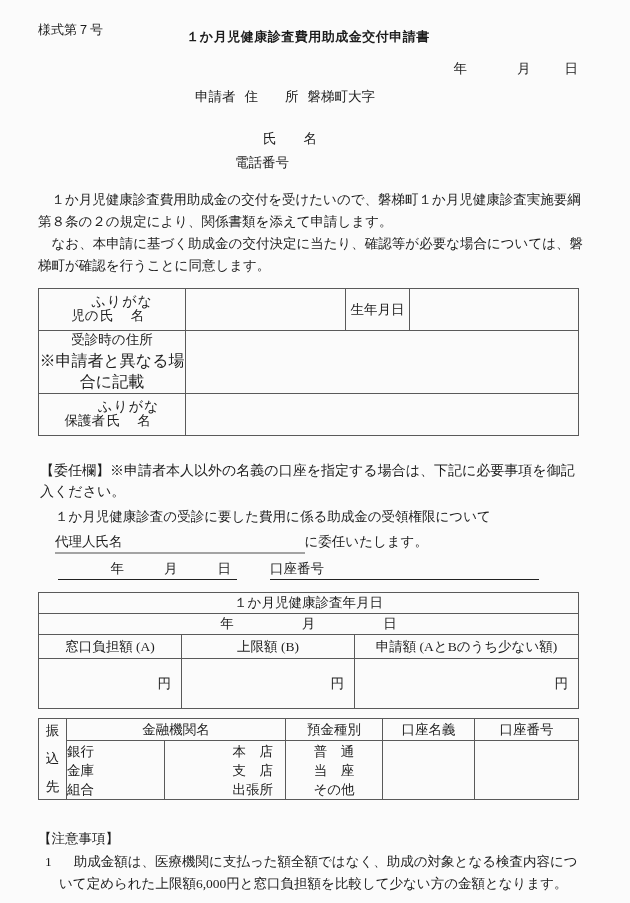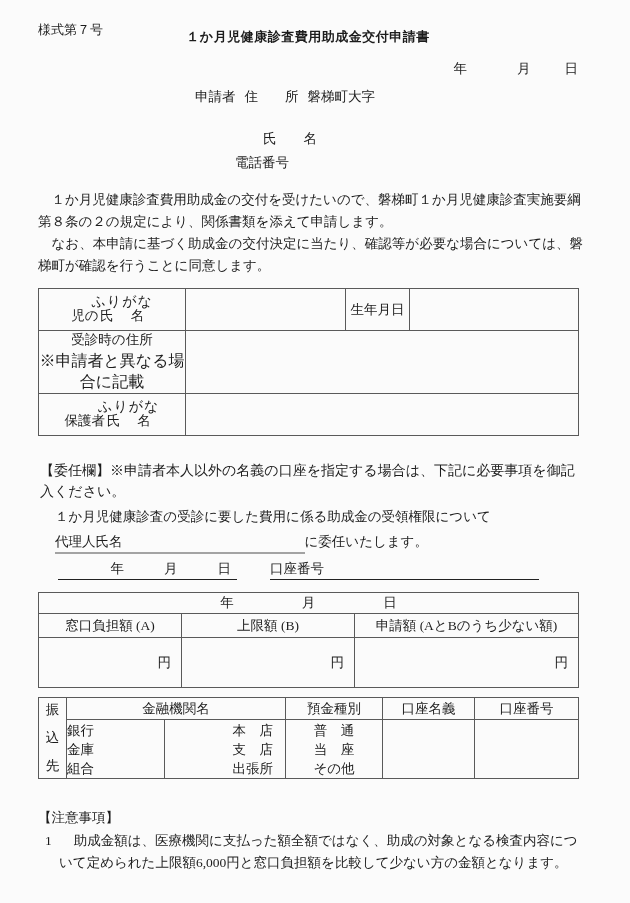--- a/index.html
+++ b/index.html
@@ -157,20 +157,23 @@
     </div>
   </div>
 
   <table class="t2">
     <colgroup>
         <col style="width:143px">
         <col style="width:173px">
         <col style="width:224px">
       </colgroup>
     <tbody>
+        <tr class="tr-title">
+      <td colspan="3">１か月児健康診査年月日</td>
+    </tr>
     <tr class="tr-date">
       <td colspan="3">
         <span class="t2-date-inner">
           <span>年</span>
           <span>月</span>
           <span>日</span>
         </span>
       </td>
     </tr>
     <tr class="tr-head">

